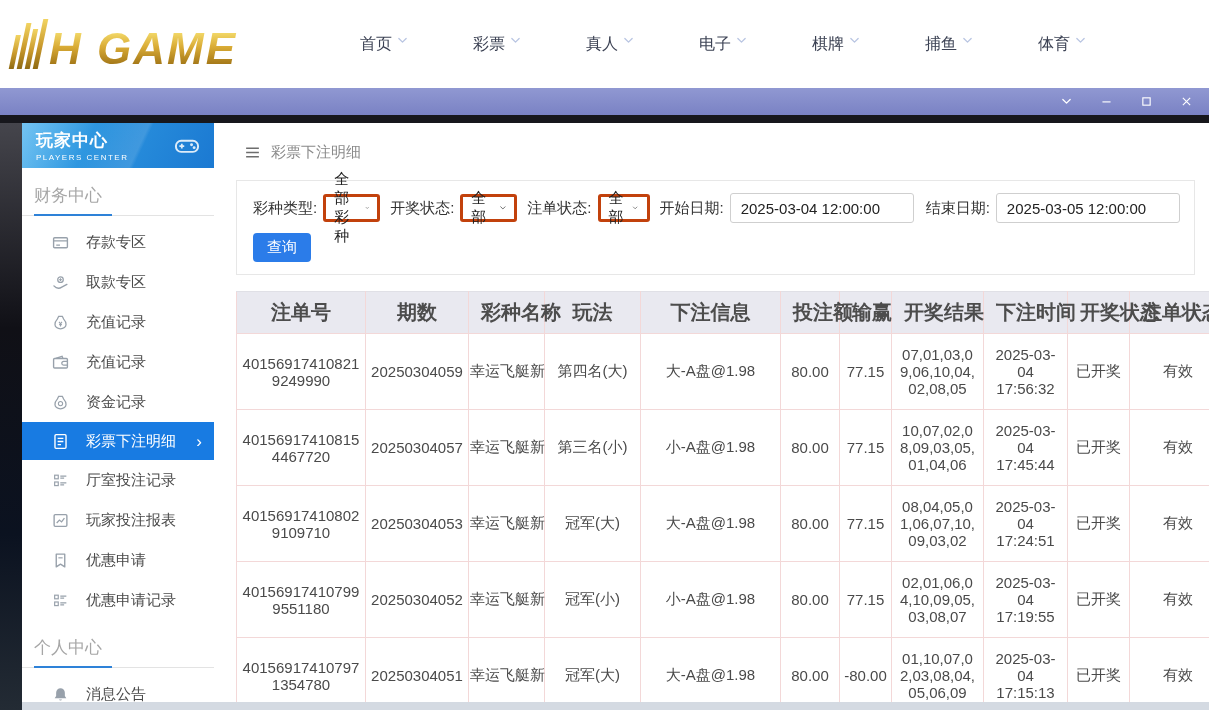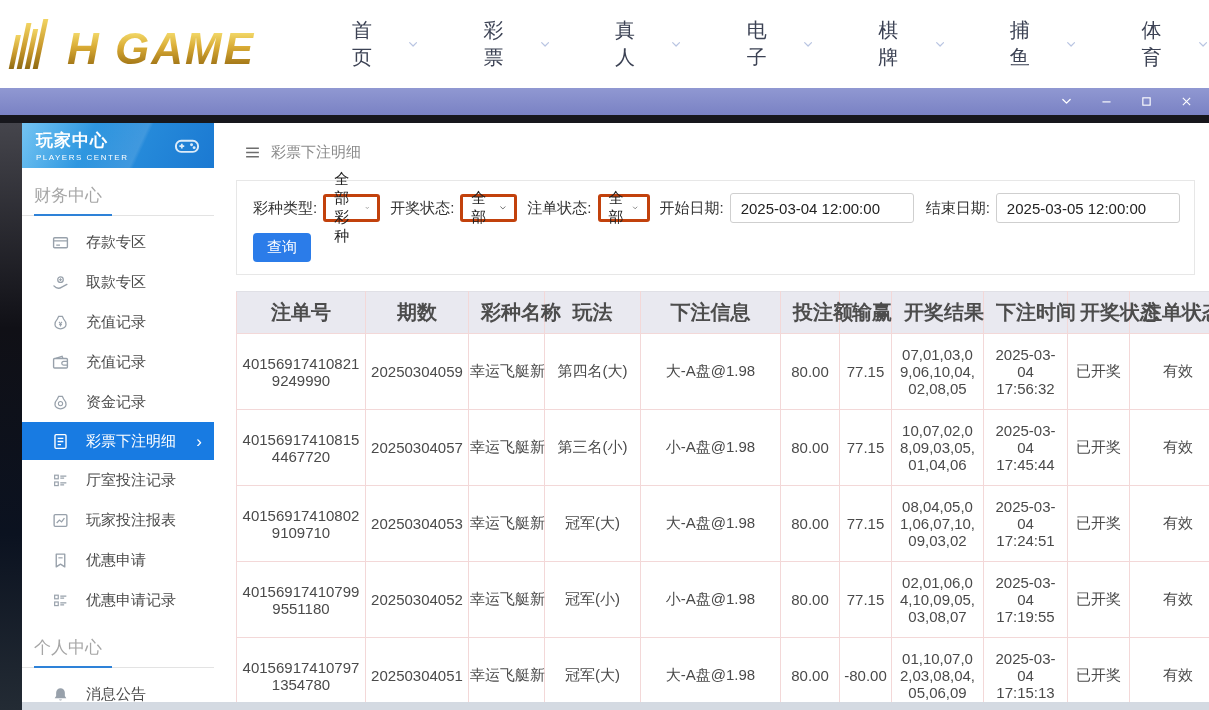--- a/index.html
+++ b/index.html
@@ -1,30 +1,30 @@
 <!DOCTYPE html>
 <html><head>
 <meta charset="utf-8">
 <style>
   * { margin:0; padding:0; box-sizing:border-box; }
   html,body { width:1209px; height:710px; overflow:hidden; background:#fff;
     font-family:"Liberation Sans","DejaVu Sans",sans-serif; }
 
   
   .topbar { height:88px; background:#fff; display:flex; align-items:center; position:relative; z-index:3; }
-  .logo { display:flex; align-items:flex-end; gap:24px; margin-left:14px; width:300px; }
+  .logo { display:flex; align-items:flex-end; gap:6px; margin-left:14px; width:300px; }
   .logo-bars { display:flex; align-items:flex-end; gap:3px; transform:skewX(-12deg); }
   .logo-bars i { display:block; width:5px; background:linear-gradient(180deg,#f2d462,#c9992c 55%,#8f6a12); }
   .logo-bars i:nth-child(1){height:34px} .logo-bars i:nth-child(2){height:46px}
   .logo-bars i:nth-child(3){height:40px} .logo-bars i:nth-child(4){height:50px}
   .logo-text { font-size:44px; font-weight:bold; font-style:italic; letter-spacing:2px; line-height:.9;
     background:linear-gradient(180deg,#f5dd6e 5%,#d9ab35 45%,#9c7014 95%);
     -webkit-background-clip:text; background-clip:text; color:transparent; }
   .mainnav { display:flex; align-items:center; gap:64px; margin-left:46px; }
-  .nav-item { display:flex; align-items:center; gap:18px; font-size:20px; color:#3c4254; cursor:pointer; }
+  .nav-item { display:flex; align-items:flex-start; gap:4px; font-size:16px; color:#3c4254; cursor:pointer; }
   .nav-item svg { width:13px; height:13px; color:#b9c5e2; }
 
   
   .titlebar { height:27px; background:linear-gradient(180deg,#9098d2,#7a82c4);
     display:flex; align-items:center; justify-content:flex-end; gap:14px; padding-right:10px; }
   .wbtn { width:26px; height:20px; display:flex; align-items:center; justify-content:center; cursor:pointer; }
   .wbtn svg { width:13px; height:13px; color:#fff; }
 
   
   .frame { height:595px; display:flex; border-top:8px solid #17171c; position:relative; }

